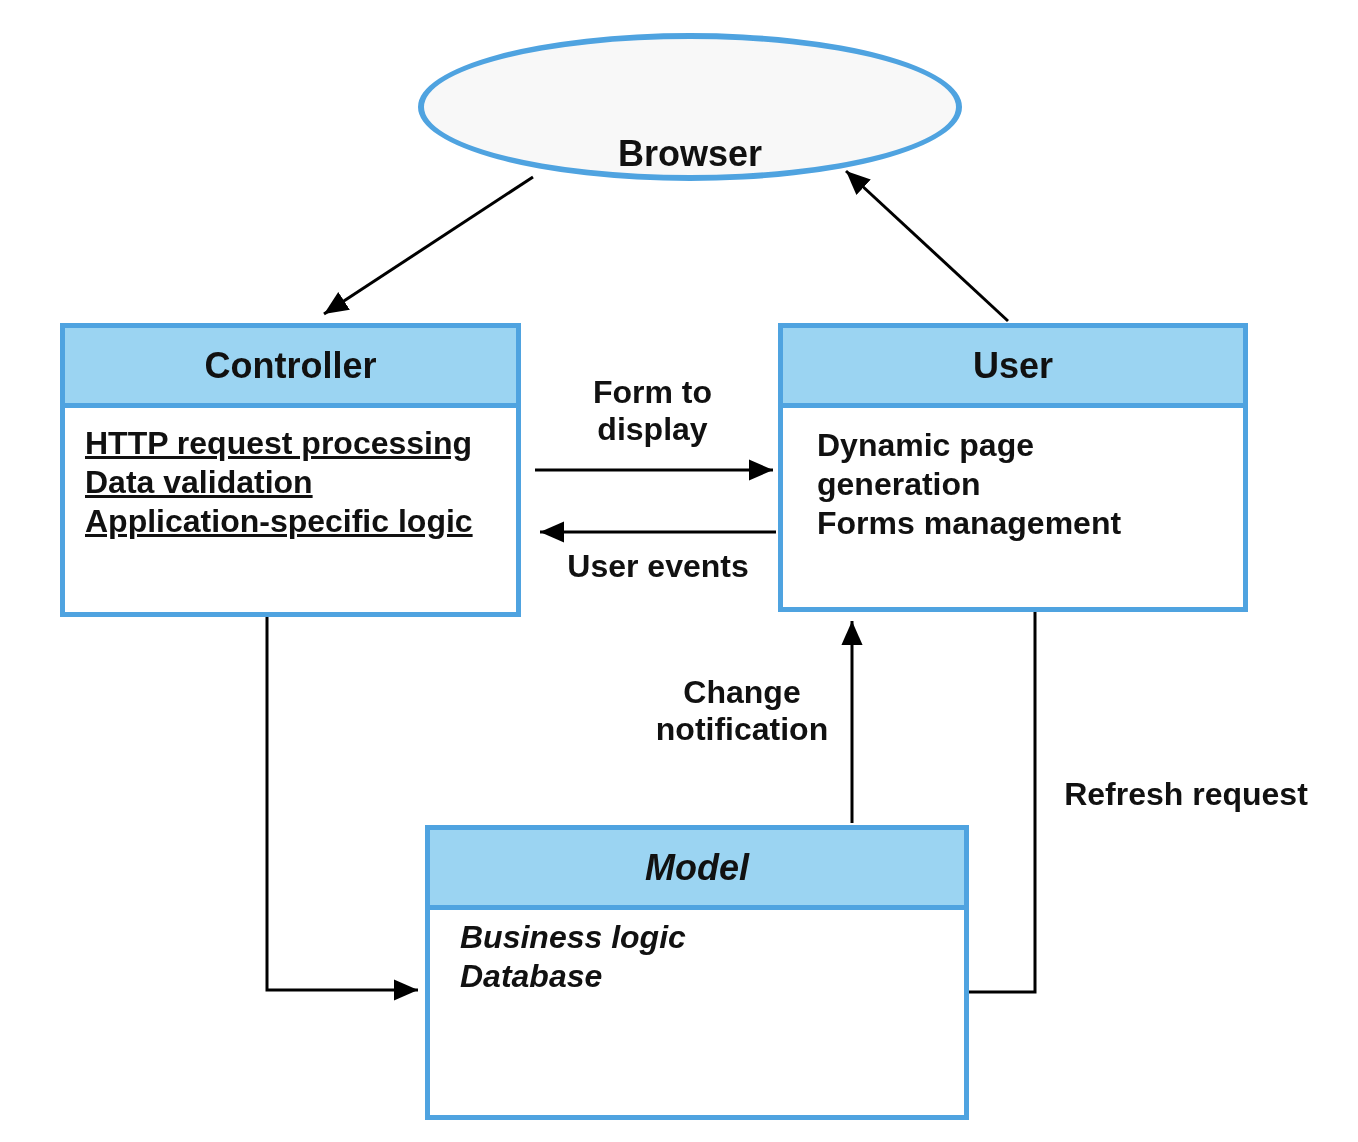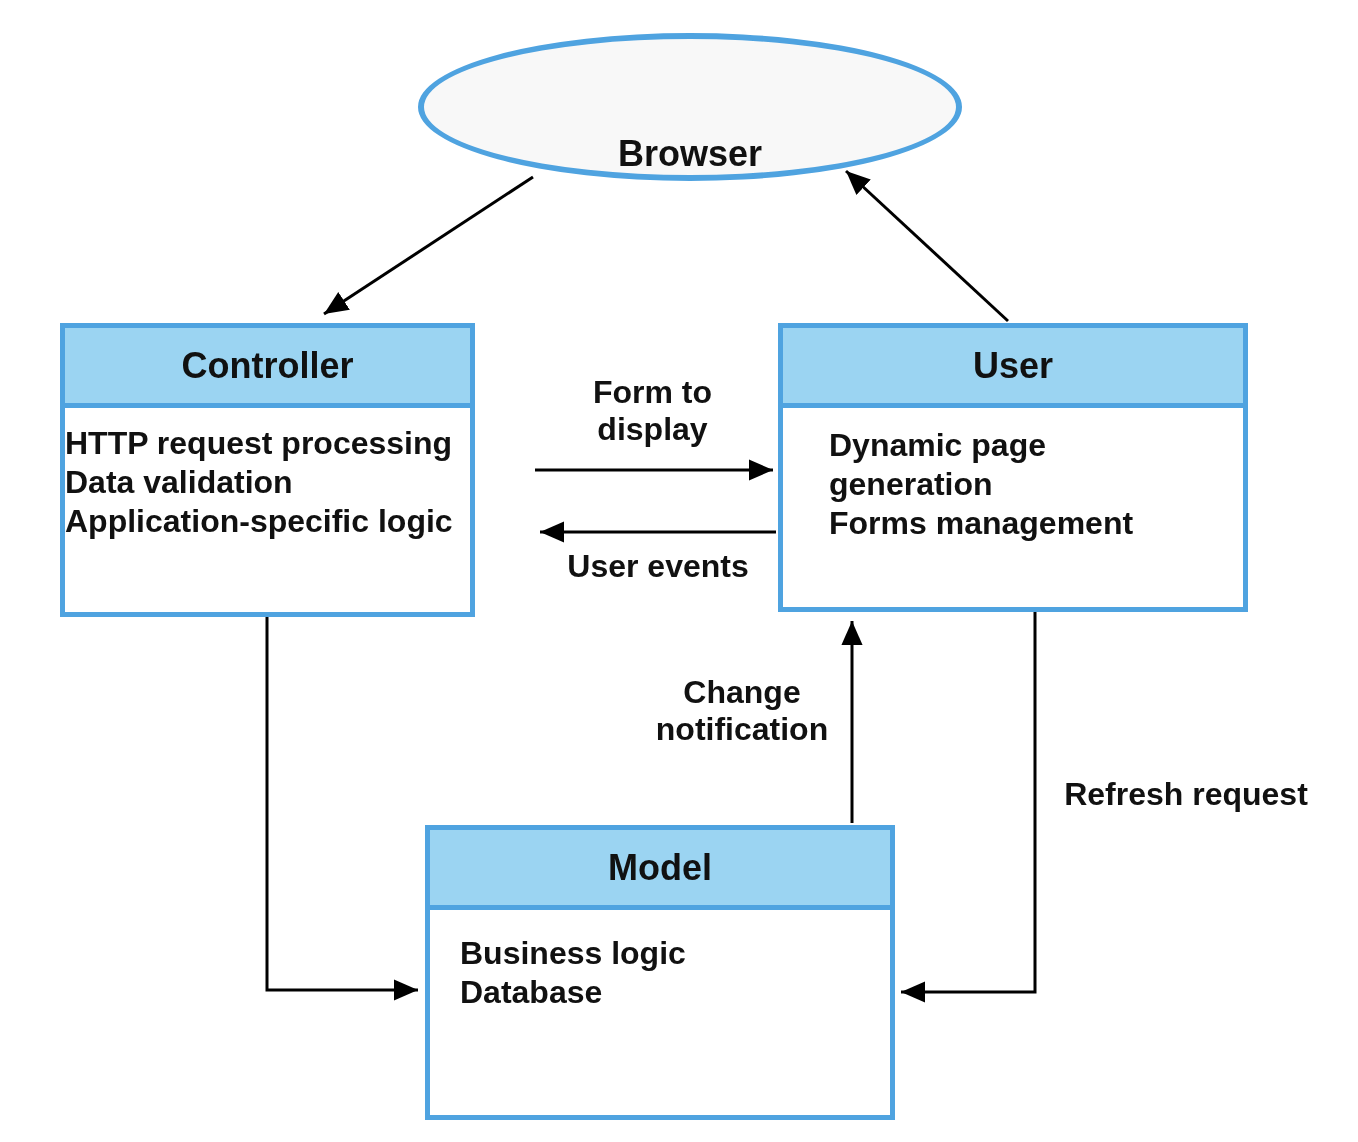--- a/index.html
+++ b/index.html
@@ -41,23 +41,23 @@
     border-bottom:5px solid var(--border);
     background:var(--header);
     display:flex; align-items:center; justify-content:center;
     font-size:36px; font-weight:600;
   }
   .box-body{
     font-size:32px; font-weight:600;
     line-height:1.22;
   }
   .box-body .item{white-space:normal;}
-  #controller .box-body{padding:16px 10px 0 0;}
-  #view .box-body{padding:18px 70px 0 34px;margin-left:12px;}
-  #model .box-body{padding:24px 40px 0 30px;}
+  #controller .box-body{padding:16px 10px 0 20px;text-decoration:underline;}
+  #view .box-body{padding:18px 70px 0 34px;}
+  #model .box-body{padding:8px 40px 0 30px;}
 
   .edge-label{
     position:absolute;
     font-size:32px; font-weight:600;
     line-height:1.16;
     text-align:center;
     white-space:pre-line;
   }
 </style>
 </head>
@@ -84,42 +84,42 @@
 
     <path d="M267,616 L267,990 L418,990" fill="none" stroke="var(--arrow)" stroke-width="3" marker-end="url(#ah)"></path>
 
     <path d="M1035,611 L1035,992 L901,992" fill="none" stroke="var(--arrow)" stroke-width="3" marker-end="url(#ah)"></path>
   </svg>
 
   <div class="node-ellipse" style="left:418px; top:33px; width:544px; height:148px;">
     <span>Browser</span>
   </div>
 
-  <div class="box" id="controller" style="left:60px; top:323px; width:415px; height:294px;">
+  <div class="box" id="controller" style="left:60px; top:323px; width:461px; height:294px;">
     <div class="box-header">
       <span>Controller</span>
     </div>
     <div class="box-body">
       <div class="item">HTTP request processing</div>
       <div class="item">Data validation</div>
       <div class="item">Application-specific logic</div>
     </div>
   </div>
 
   <div class="box" id="view" style="left:778px; top:323px; width:470px; height:289px;">
     <div class="box-header">
       <span>User</span>
     </div>
     <div class="box-body">
       <div class="item">Dynamic page generation</div>
       <div class="item">Forms management</div>
     </div>
   </div>
 
-  <div class="box" id="model" style="left:425px; top:825px; width:470px; height:295px;">
+  <div class="box" id="model" style="left:425px; top:825px; width:544px; height:295px;font-style:italic;">
     <div class="box-header">
       <span>Model</span>
     </div>
     <div class="box-body">
       <div class="item">Business logic</div>
       <div class="item">Database</div>
     </div>
   </div>
 
   <div class="edge-label" style="left:540px; top:374px; width:225px;">Form to

